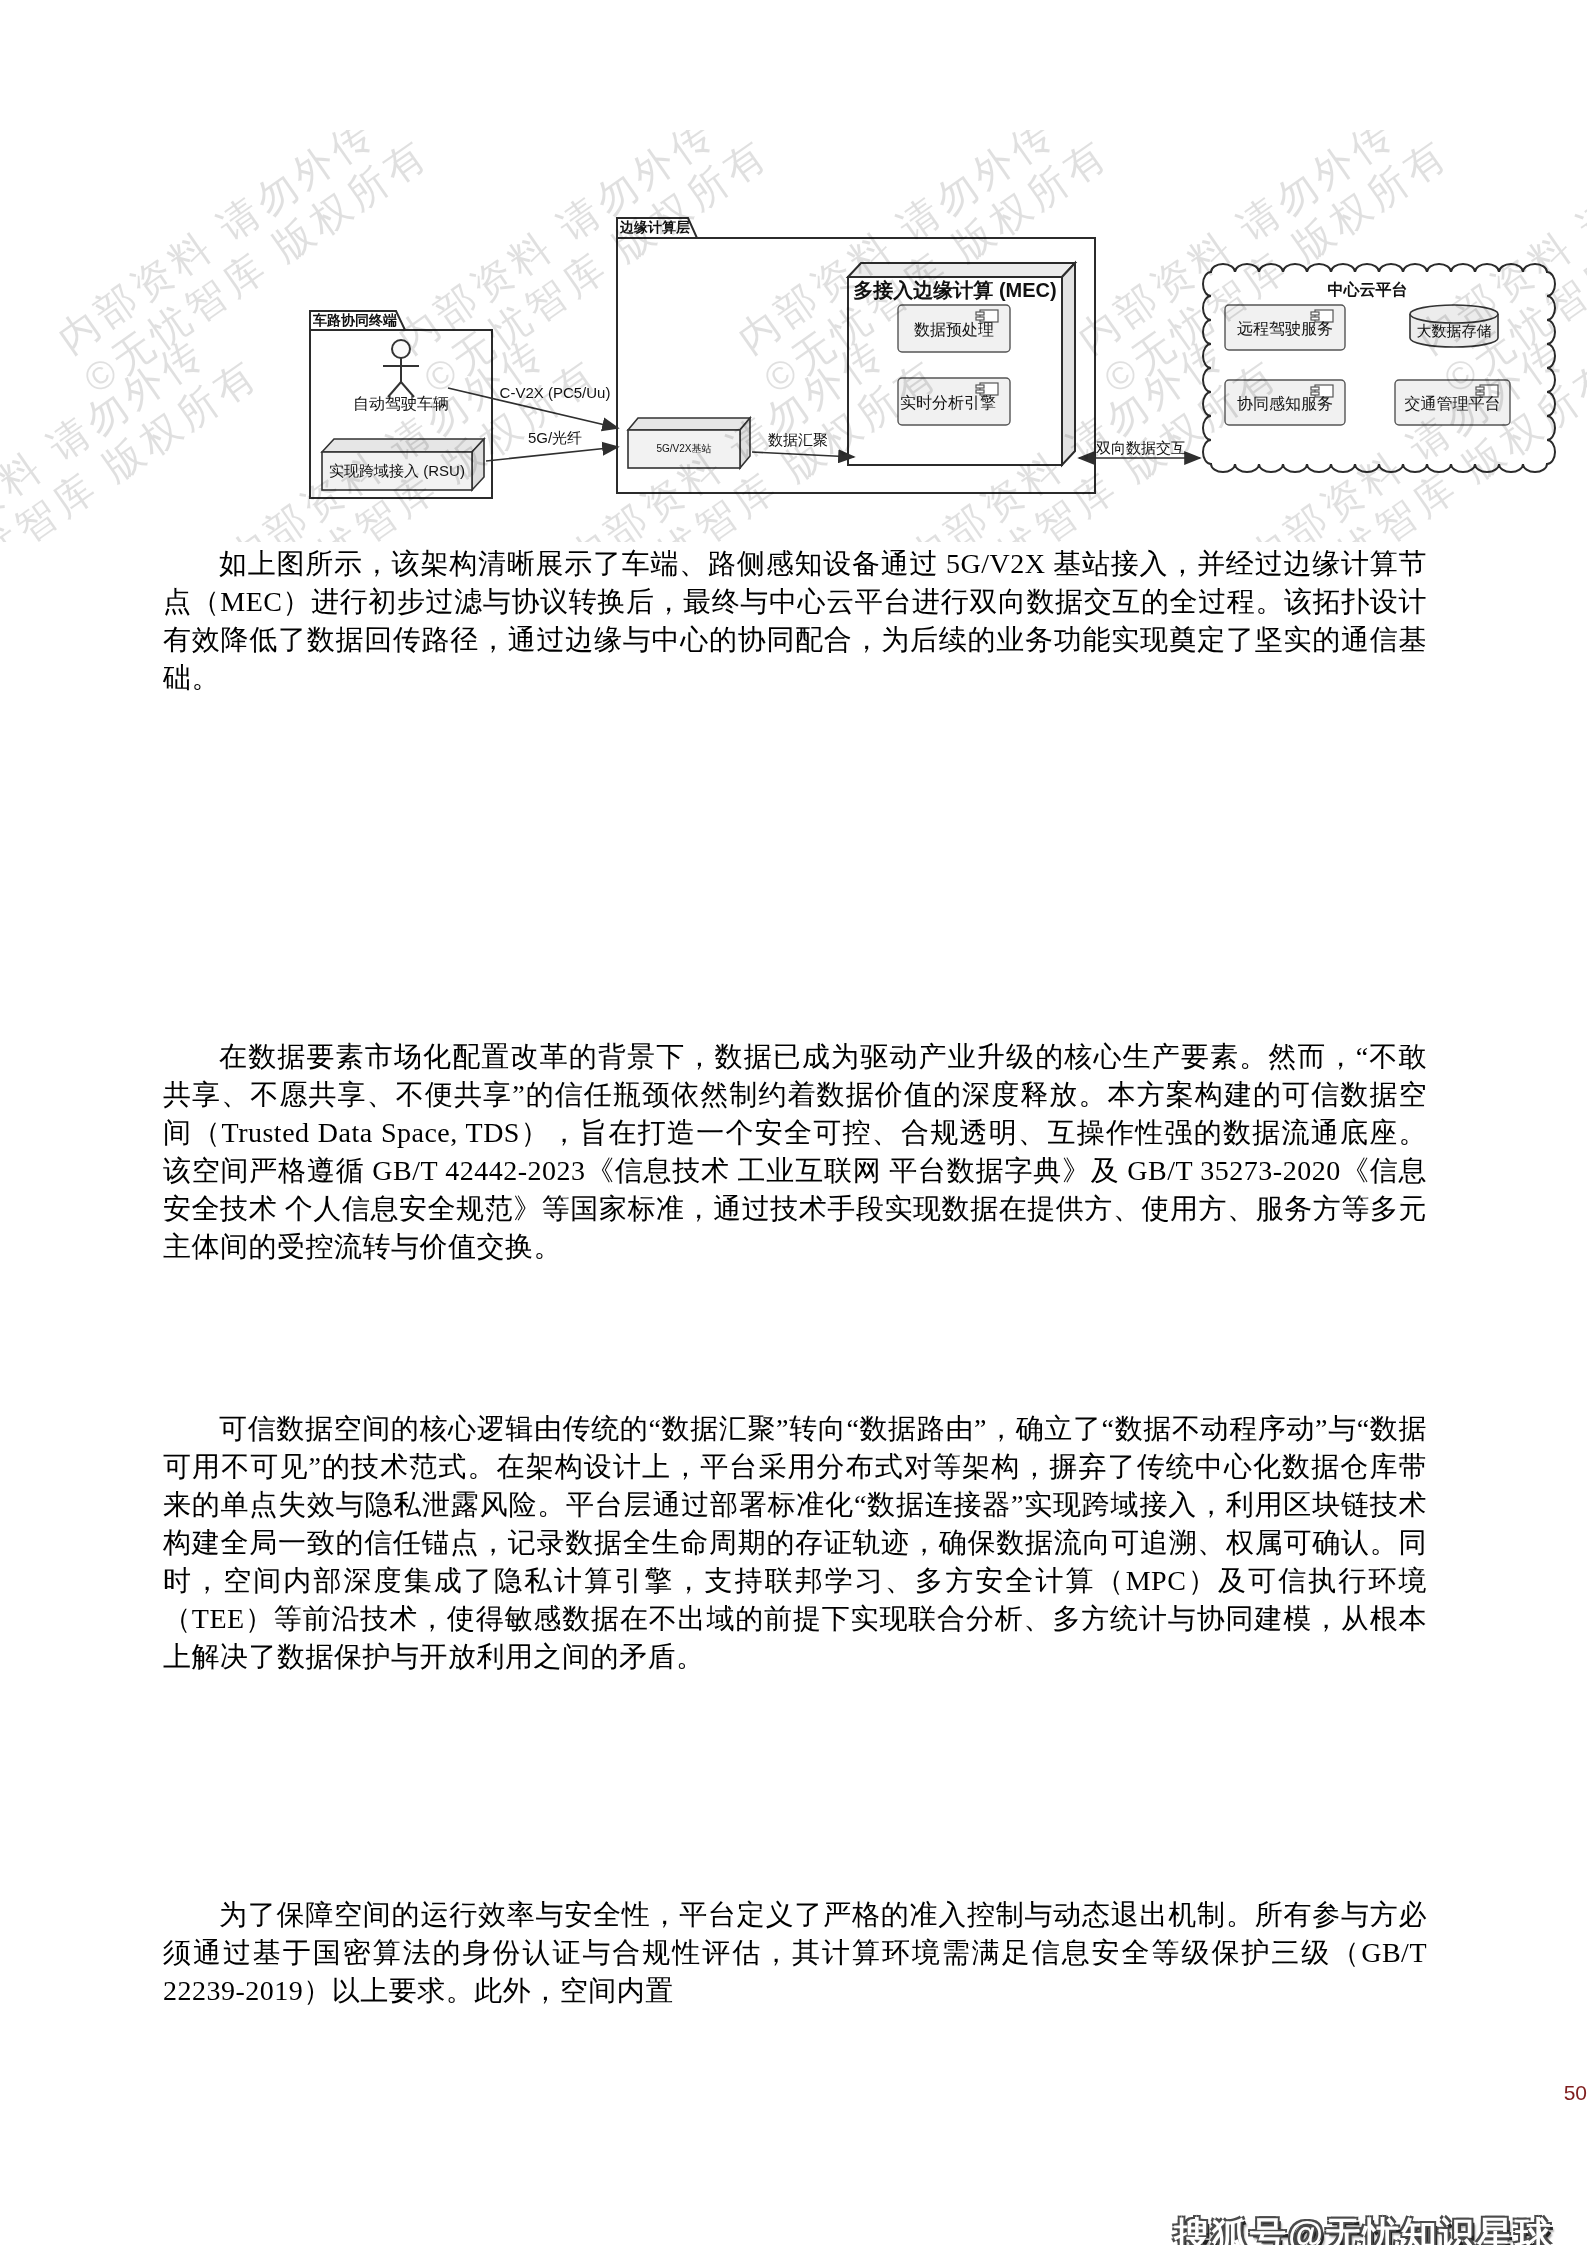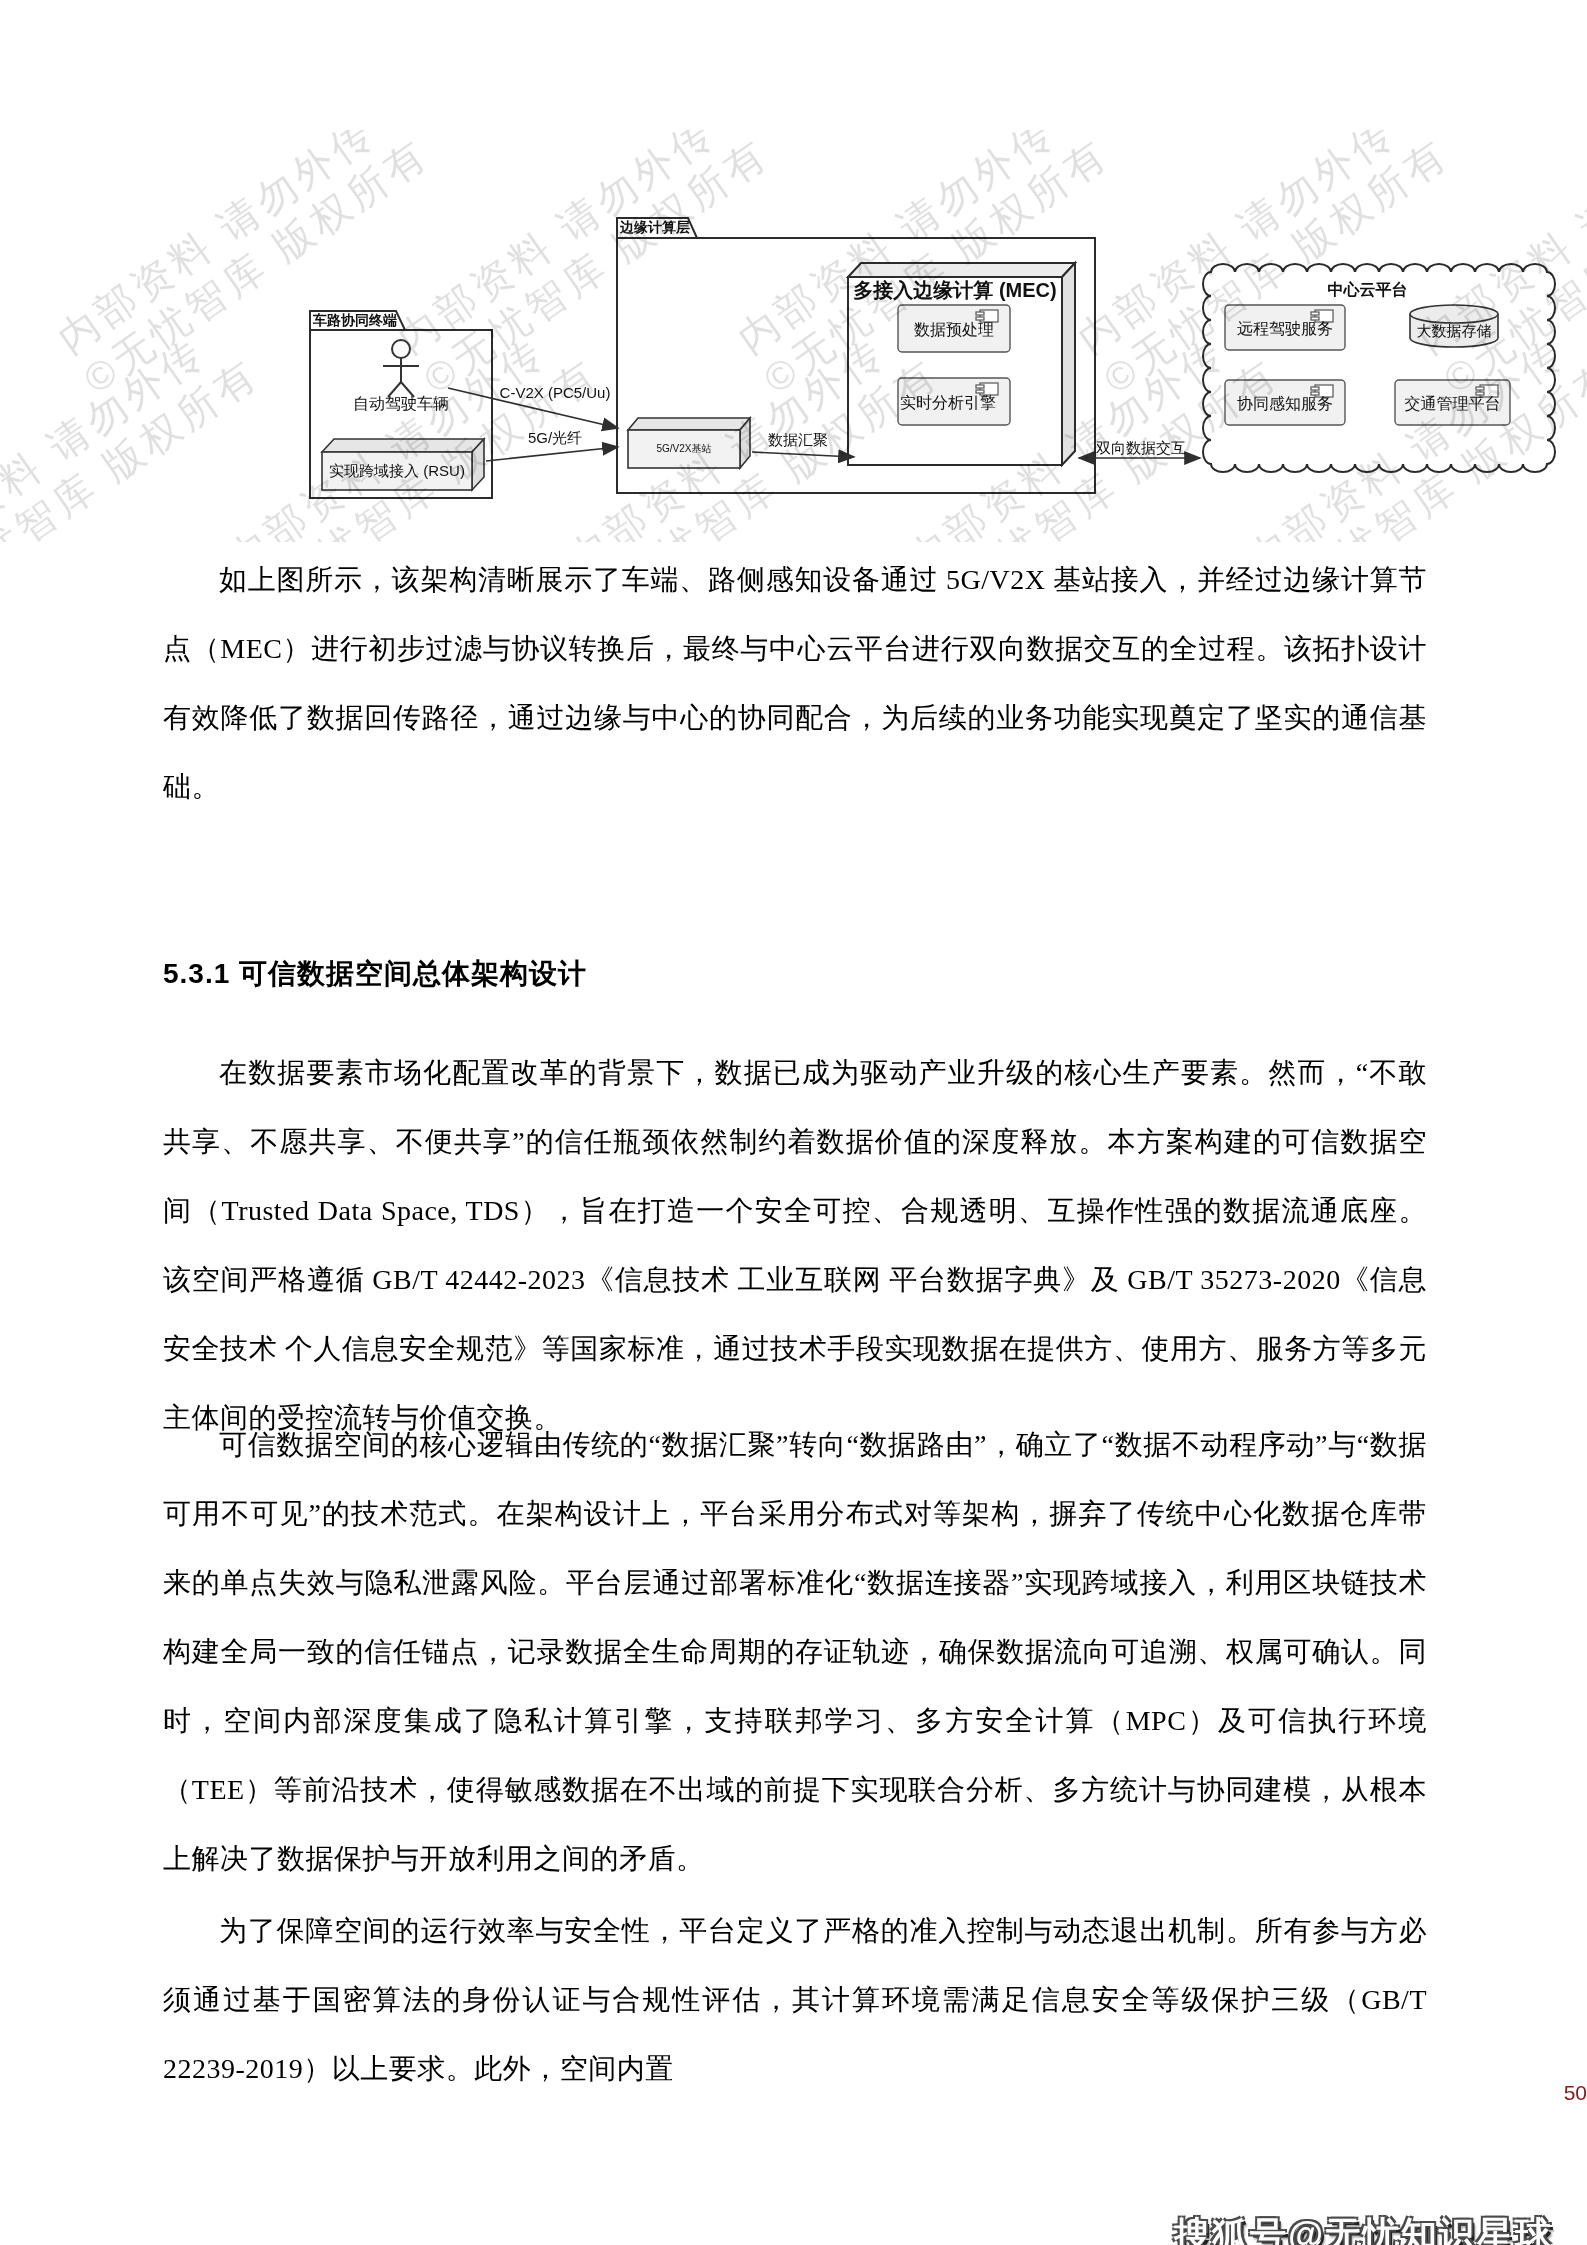--- a/index.html
+++ b/index.html
@@ -24,21 +24,21 @@
     position:absolute; width:380px; height:96px;
     transform:rotate(-35deg); color:rgba(0,0,0,0.12);
     font-family:"Liberation Sans","DejaVu Sans",sans-serif;
     font-size:40px; line-height:48px; letter-spacing:5px;
     white-space:nowrap; text-align:center; pointer-events:none;
   }
 
   
   .para {
     position:absolute; left:163px; width:1264px; margin:0;
-    font-size:28px; line-height:69px; text-align:justify; text-align-last:left;
+    font-size:28px; line-height:38px; text-align:justify; text-align-last:left;
     text-indent:2em; letter-spacing:0.5px;
   }
   .h-main {
     position:absolute; left:163px; margin:0;
     font-family:"Liberation Sans","DejaVu Sans",sans-serif;
     font-weight:bold; color:#000; letter-spacing:1px;
   }
   .pageno {
     position:absolute; left:0; top:2072px; width:1587px; text-align:right;
     font-family:"Liberation Sans","DejaVu Sans",sans-serif; font-size:21px; color:#7f1d1d;margin-top:9px;
@@ -217,21 +217,20 @@
       </div>
     <div class="wm" style="left:1230px;top:297px;">
         <div>内部资料 请勿外传</div>
         <div>©无忧智库 版权所有</div>
       </div>
   </div>
 
   <p class="para" style="top:545px;">如上图所示，该架构清晰展示了车端、路侧感知设备通过 5G/V2X 基站接入，并经过边缘计算节点（MEC）进行初步过滤与协议转换后，最终与中心云平台进行双向数据交互的全过程。该拓扑设计有效降低了数据回传路径，通过边缘与中心的协同配合，为后续的业务功能实现奠定了坚实的通信基础。</p>
 
 
-  <h3 class="h-main" style="top:955px;font-size:28px;">5.3.1 可信数据空间总体架构设计</h3>
 
   <p class="para" style="top:1038px;">在数据要素市场化配置改革的背景下，数据已成为驱动产业升级的核心生产要素。然而，“不敢共享、不愿共享、不便共享”的信任瓶颈依然制约着数据价值的深度释放。本方案构建的可信数据空间（Trusted Data Space, TDS），旨在打造一个安全可控、合规透明、互操作性强的数据流通底座。该空间严格遵循 GB/T 42442-2023《信息技术 工业互联网 平台数据字典》及 GB/T 35273-2020《信息安全技术 个人信息安全规范》等国家标准，通过技术手段实现数据在提供方、使用方、服务方等多元主体间的受控流转与价值交换。</p>
 
   <p class="para" style="top:1410px;">可信数据空间的核心逻辑由传统的“数据汇聚”转向“数据路由”，确立了“数据不动程序动”与“数据可用不可见”的技术范式。在架构设计上，平台采用分布式对等架构，摒弃了传统中心化数据仓库带来的单点失效与隐私泄露风险。平台层通过部署标准化“数据连接器”实现跨域接入，利用区块链技术构建全局一致的信任锚点，记录数据全生命周期的存证轨迹，确保数据流向可追溯、权属可确认。同时，空间内部深度集成了隐私计算引擎，支持联邦学习、多方安全计算（MPC）及可信执行环境（TEE）等前沿技术，使得敏感数据在不出域的前提下实现联合分析、多方统计与协同建模，从根本上解决了数据保护与开放利用之间的矛盾。</p>
 
   <p class="para" style="top:1896px;">为了保障空间的运行效率与安全性，平台定义了严格的准入控制与动态退出机制。所有参与方必须通过基于国密算法的身份认证与合规性评估，其计算环境需满足信息安全等级保护三级（GB/T 22239-2019）以上要求。此外，空间内置</p>
 
   <div class="pageno">50</div>
   <div class="soho-wm">搜狐号@无忧知识星球</div>
 

